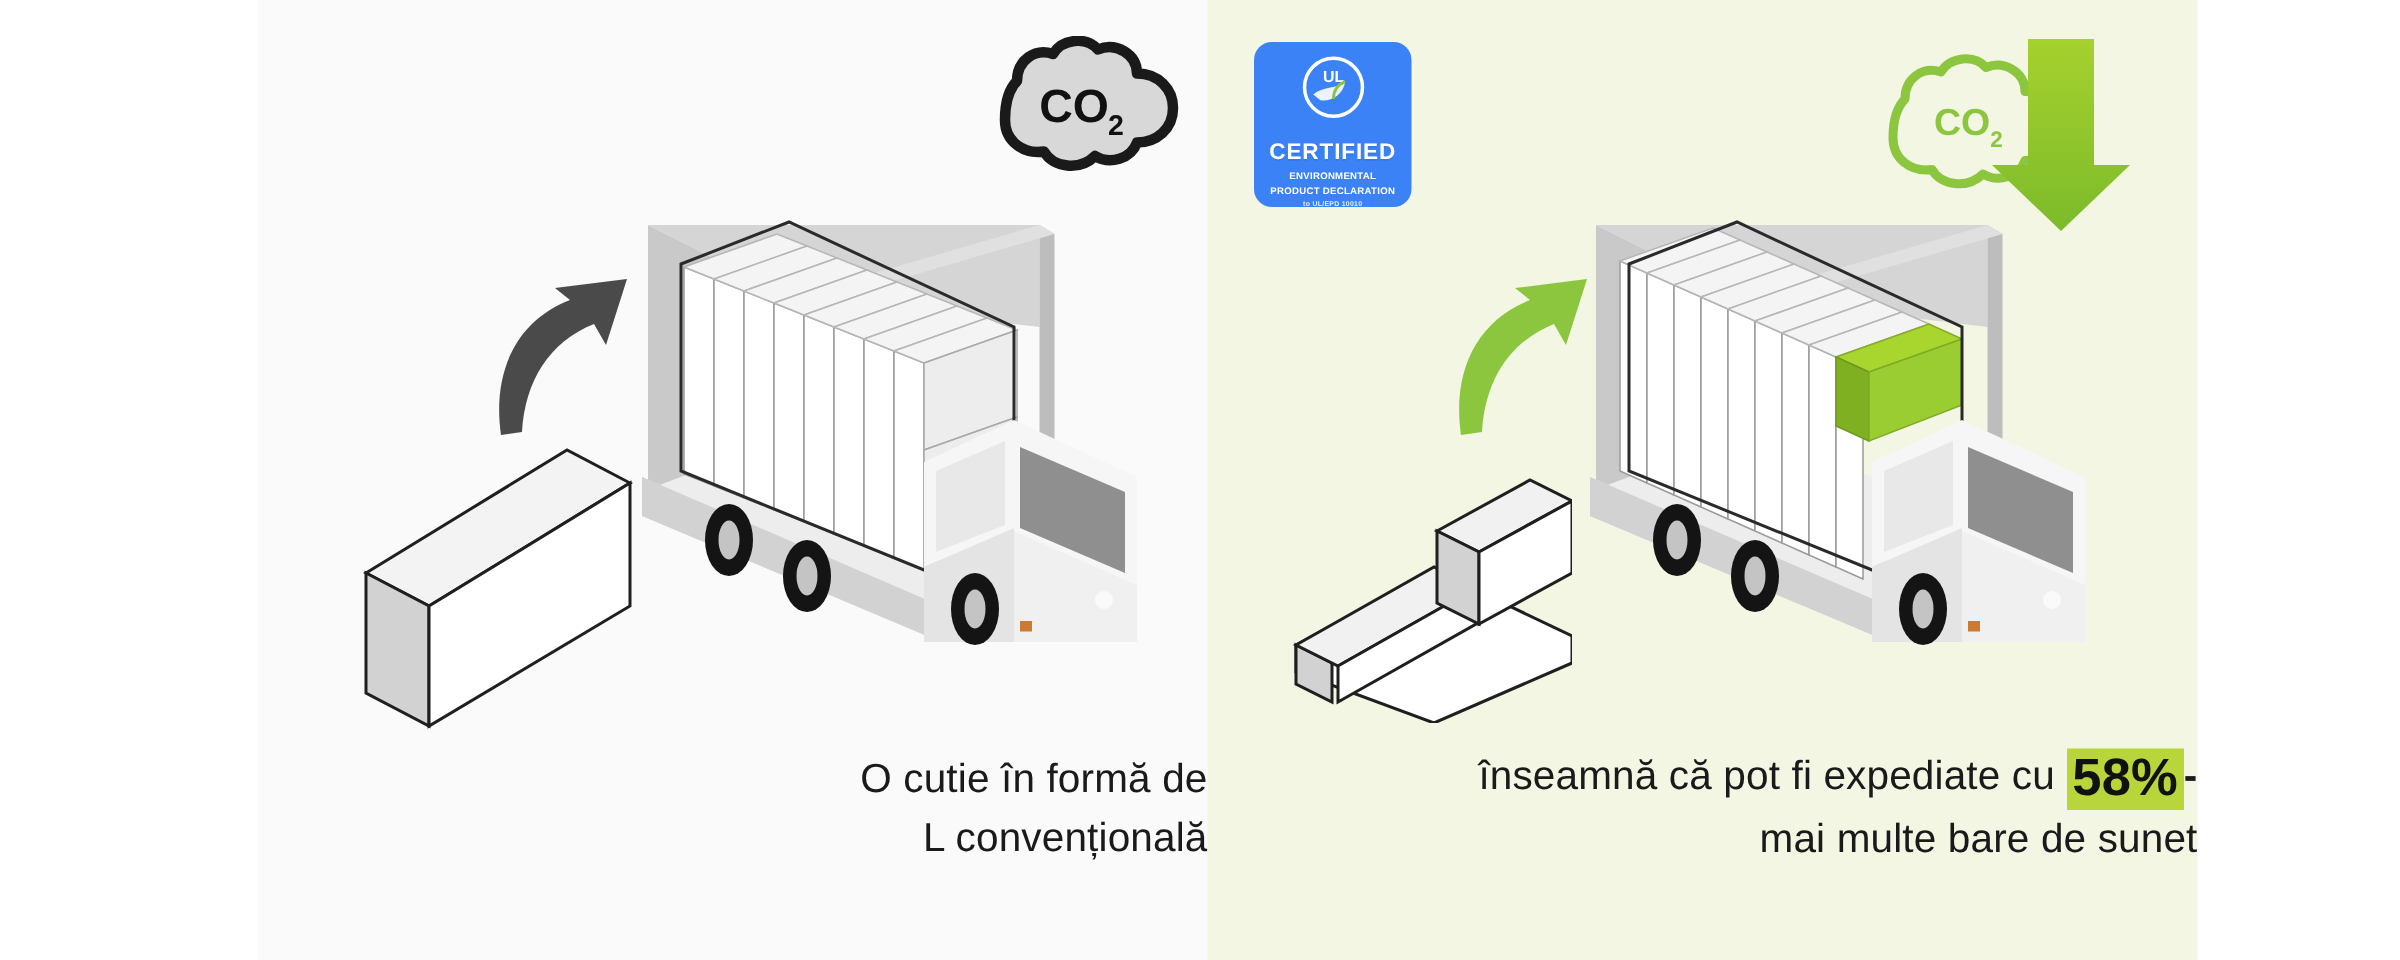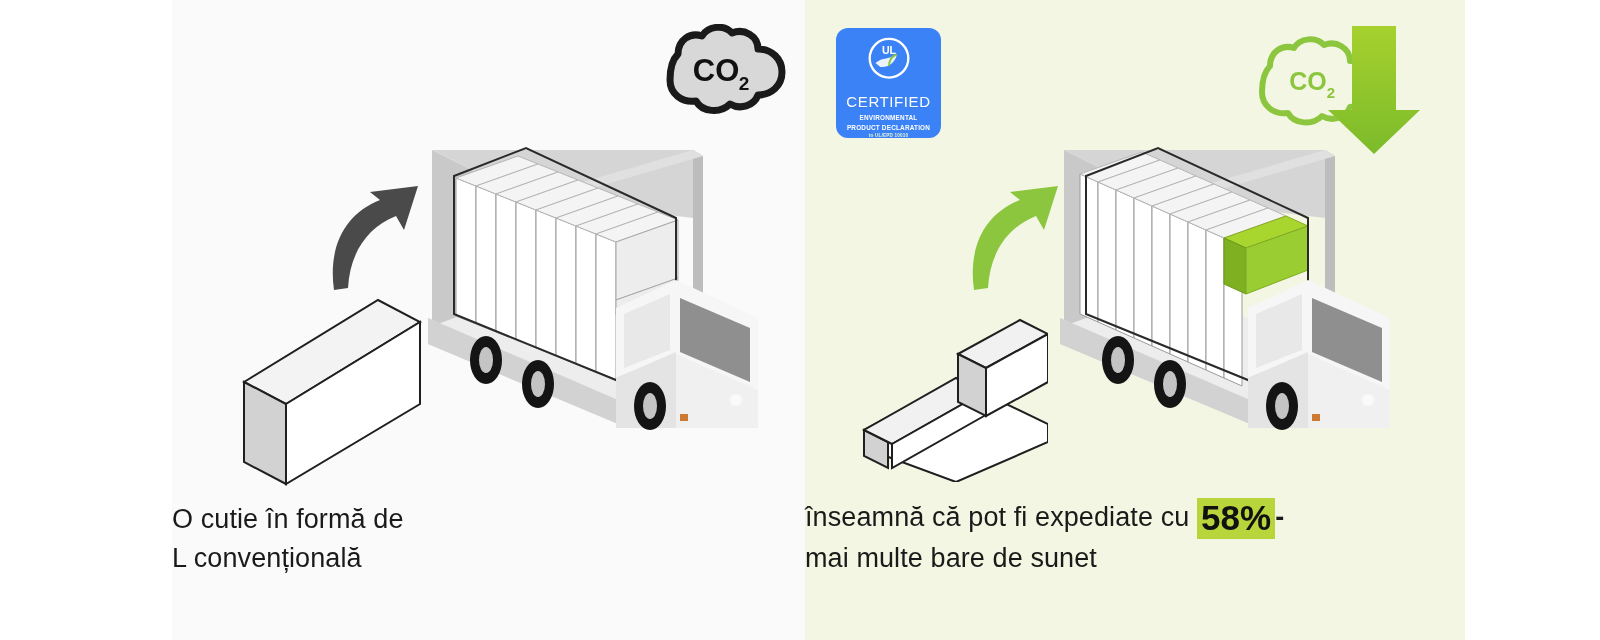--- a/index.html
+++ b/index.html
@@ -10,21 +10,21 @@
   }
   .stage{position:relative;width:1600px;height:640px;background:#ffffff;padding-left:24px;}
 
   
   .panel{position:absolute;top:0;height:640px;}
   .panel-left{left:172px;width:633px;background:#fafafa;}
   .panel-right{left:805px;width:660px;background:#f2f6e2;}
 
   
   .caption{
-    position:absolute;text-align:left;
+    position:absolute;text-align:right;
     color:#1a1a1a;font-size:27px;line-height:1.45;font-weight:400;
     letter-spacing:.1px;
   }
   .caption-left{left:172px;width:633px;top:500px;}
   .caption-right{left:805px;width:660px;top:498px;}
   .cap-line{display:block;white-space:nowrap;}
   .hl{
     display:inline-block;background:#b8d63c;color:#111;
     font-weight:700;font-size:35px;line-height:1;
     padding:2px 4px 4px 4px;vertical-align:-4px;
@@ -40,21 +40,21 @@
 
   
   .badge{
     position:absolute;left:836px;top:28px;width:105px;height:110px;
     background:#3b82f6;border-radius:12px;
     display:flex;flex-direction:column;align-items:center;
     box-shadow:0 0 0 0 rgba(0,0,0,0);
   }
   .badge-mark{width:46px;height:46px;margin-top:8px;}
   .badge-certified{
-    color:#ffffff;font-weight:400;font-size:15px;letter-spacing:.6px;
+    color:#ffffff;font-weight:700;font-size:15px;letter-spacing:.6px;
     margin-top:13px;text-shadow:0 1px 0 rgba(0,0,0,.06);
   }
   .badge-sub{
     margin-top:3px;width:88px;text-align:center;
     color:#ffffff;font-size:6.4px;font-weight:700;line-height:1.45;
     letter-spacing:.2px;
   }
   .badge-tiny{
     margin-top:1px;color:#e8f3cf;font-size:4.6px;font-weight:700;
     letter-spacing:.2px;

